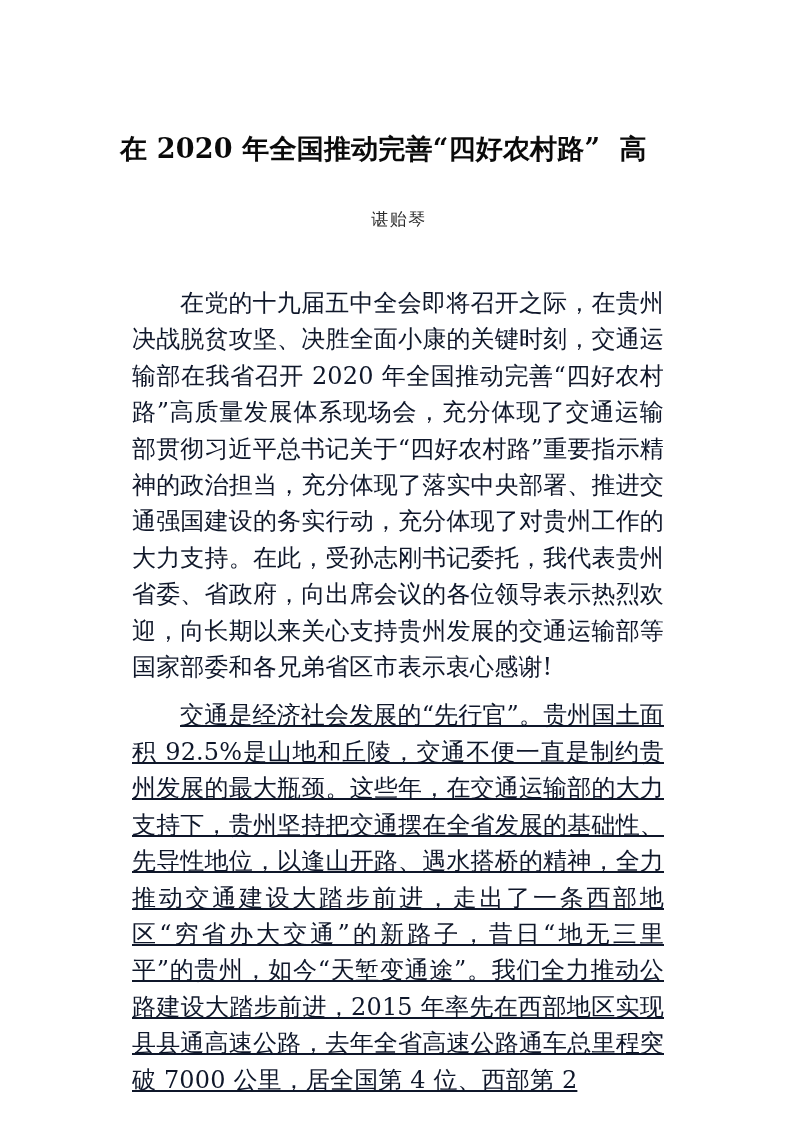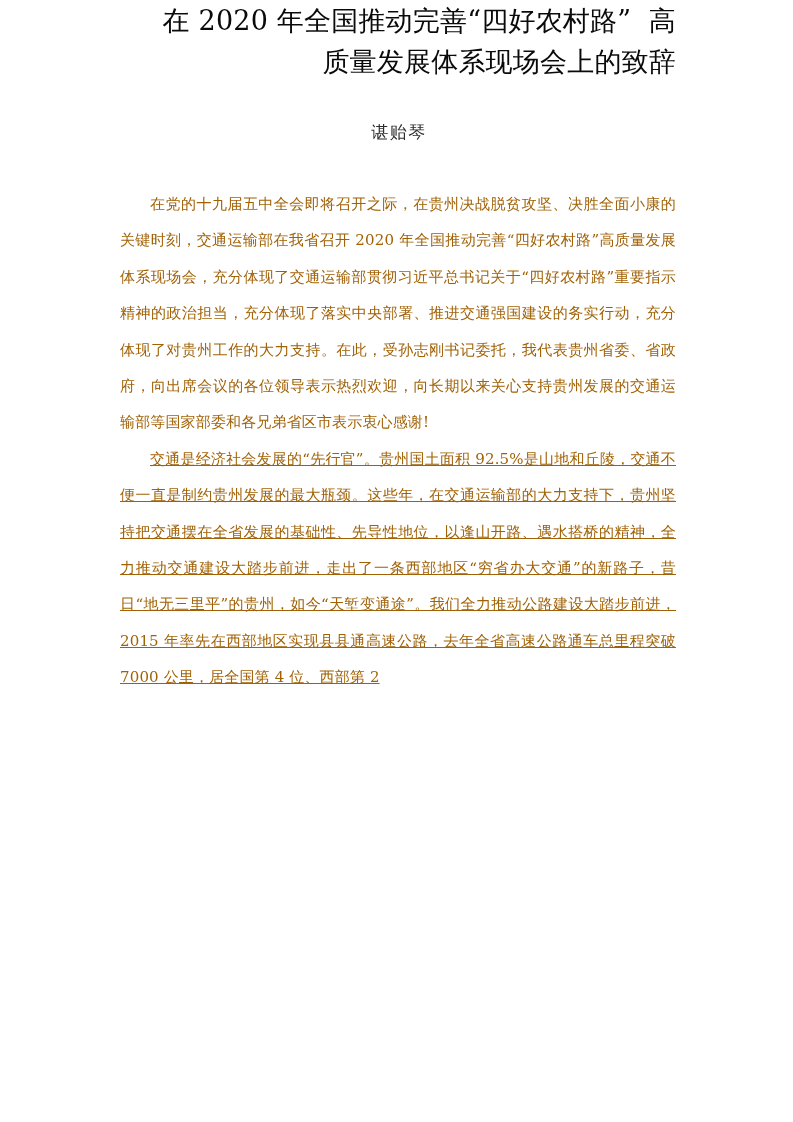--- a/index.html
+++ b/index.html
@@ -26,25 +26,26 @@
   .content {
     position: absolute;
     left: 120px;
     top: 0;
     width: 556px;
   }
 
   
   .doc-title {
     margin: 0;
+    padding-top: 128px;
     font-family: "DejaVu Serif", "Liberation Serif", serif;
-    font-weight: 400;
+    font-weight: 700;
     font-size: 27px;
     line-height: 41px;
-    text-align: right;
+    text-align: left;
     letter-spacing: 0.2px;
     color: #0a0a0a;
   }
   .doc-title .t-line {
     display: block;
     white-space: pre;
   }
 
   
   .byline {
@@ -57,45 +58,44 @@
     color: #2b2b2b;
     letter-spacing: 1.5px;
     text-indent: 2px;
   }
 
   
   .body-text {
     padding-top: 26px;
   }
   .para {
-    margin: 0;
+    margin: 12px;
     font-family: "DejaVu Serif", "Liberation Serif", serif;
-    font-size: 15px;
+    font-size: 24px;
     line-height: 36.4px;
     text-align: justify;
     text-justify: inter-character;
     text-indent: 2em;
-    color: #a16207;
+    color: #0f172a;
     letter-spacing: 0.15px;
     word-break: break-all;
   }
   .para + .para {
     margin-top: 0px;
     text-decoration: underline;
   }
 </style>
 </head>
 <body>
 
 <div class="page">
   <div class="content">
 
     <h1 class="doc-title">
       <span class="t-line">在 2020 年全国推动完善“四好农村路”  高</span>
-      <span class="t-line">质量发展体系现场会上的致辞</span>
     </h1>
 
     <div class="byline">谌贻琴</div>
 
     <div class="body-text">
       <p class="para">在党的十九届五中全会即将召开之际，在贵州决战脱贫攻坚、决胜全面小康的关键时刻，交通运输部在我省召开 2020 年全国推动完善“四好农村路”高质量发展体系现场会，充分体现了交通运输部贯彻习近平总书记关于“四好农村路”重要指示精神的政治担当，充分体现了落实中央部署、推进交通强国建设的务实行动，充分体现了对贵州工作的大力支持。在此，受孙志刚书记委托，我代表贵州省委、省政府，向出席会议的各位领导表示热烈欢迎，向长期以来关心支持贵州发展的交通运输部等国家部委和各兄弟省区市表示衷心感谢!</p>
       <p class="para">交通是经济社会发展的“先行官”。贵州国土面积 92.5%是山地和丘陵，交通不便一直是制约贵州发展的最大瓶颈。这些年，在交通运输部的大力支持下，贵州坚持把交通摆在全省发展的基础性、先导性地位，以逢山开路、遇水搭桥的精神，全力推动交通建设大踏步前进，走出了一条西部地区“穷省办大交通”的新路子，昔日“地无三里平”的贵州，如今“天堑变通途”。我们全力推动公路建设大踏步前进，2015 年率先在西部地区实现县县通高速公路，去年全省高速公路通车总里程突破 7000 公里，居全国第 4 位、西部第 2</p>
     </div>
 
   </div>

